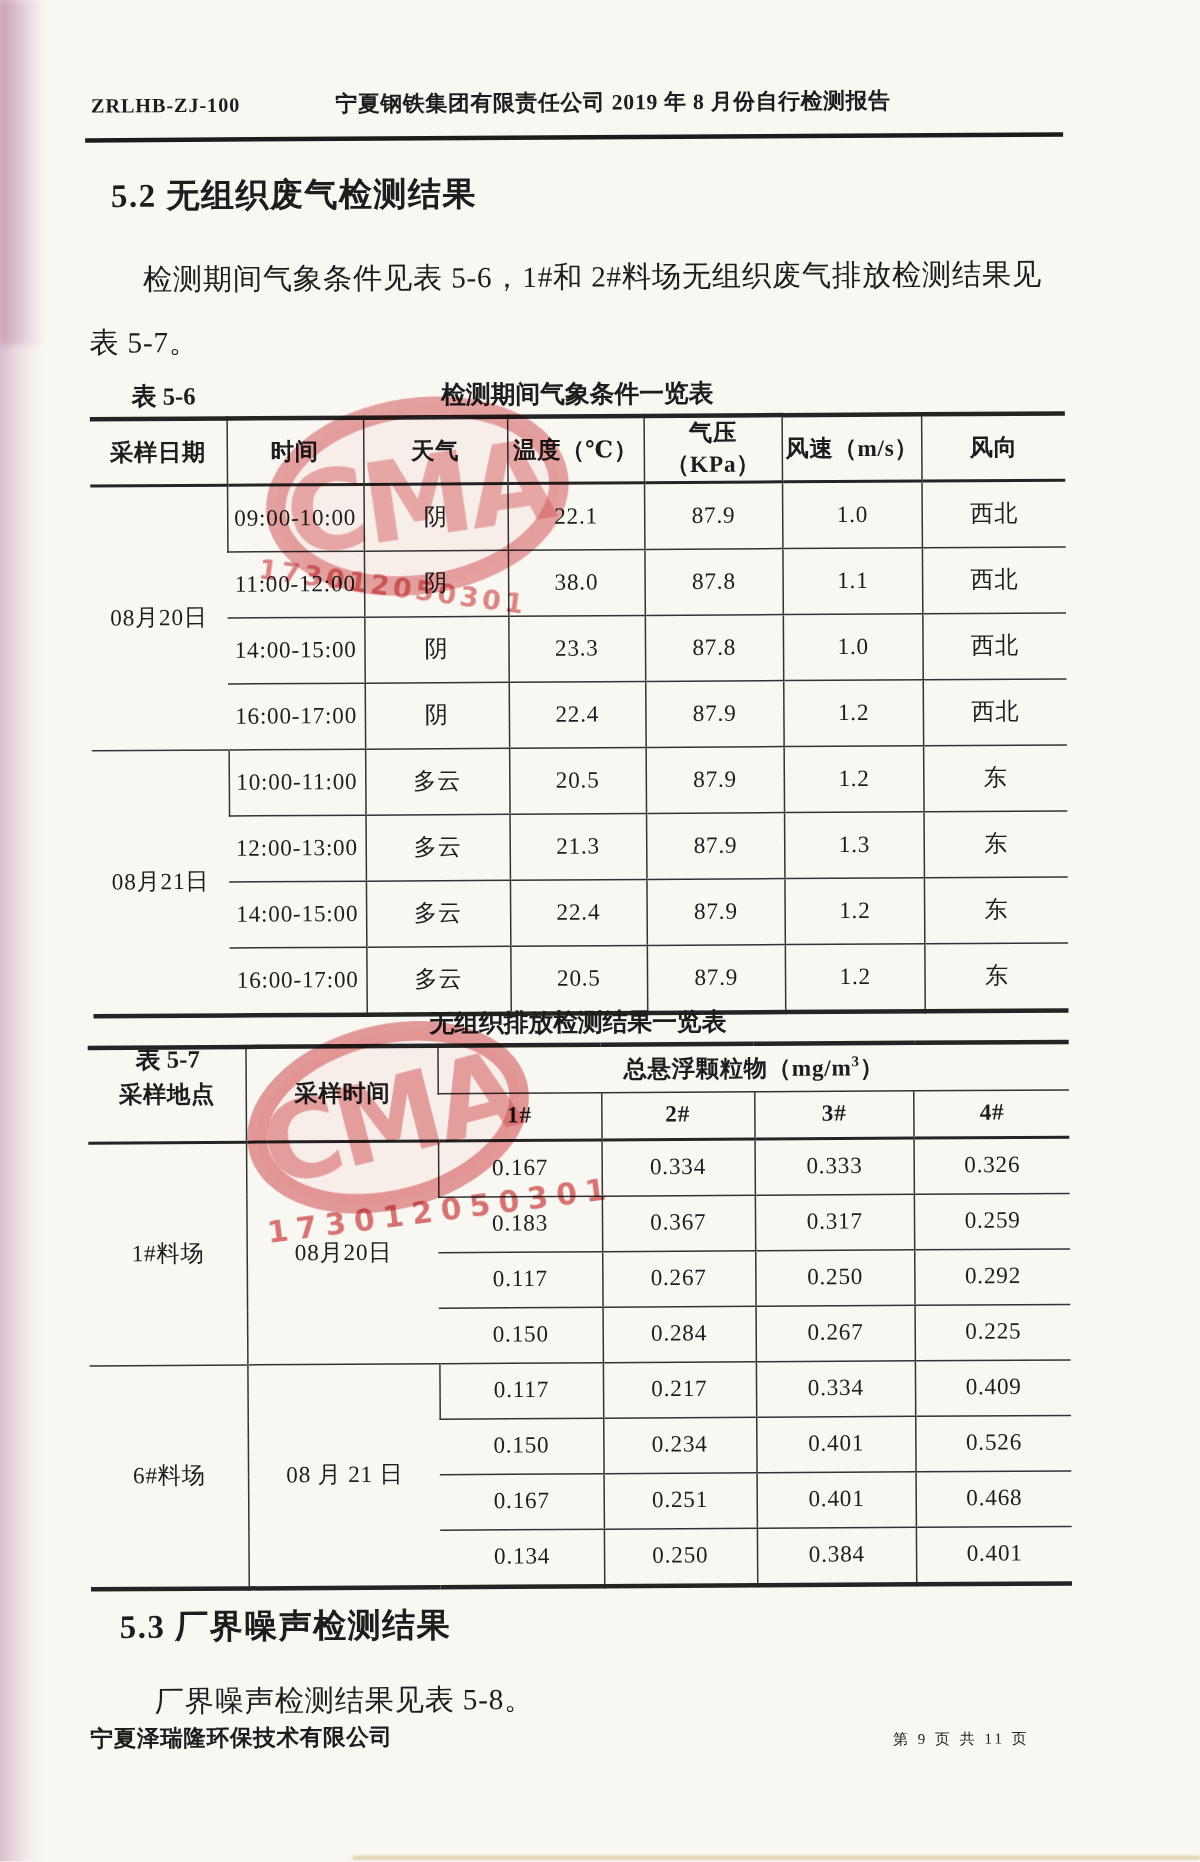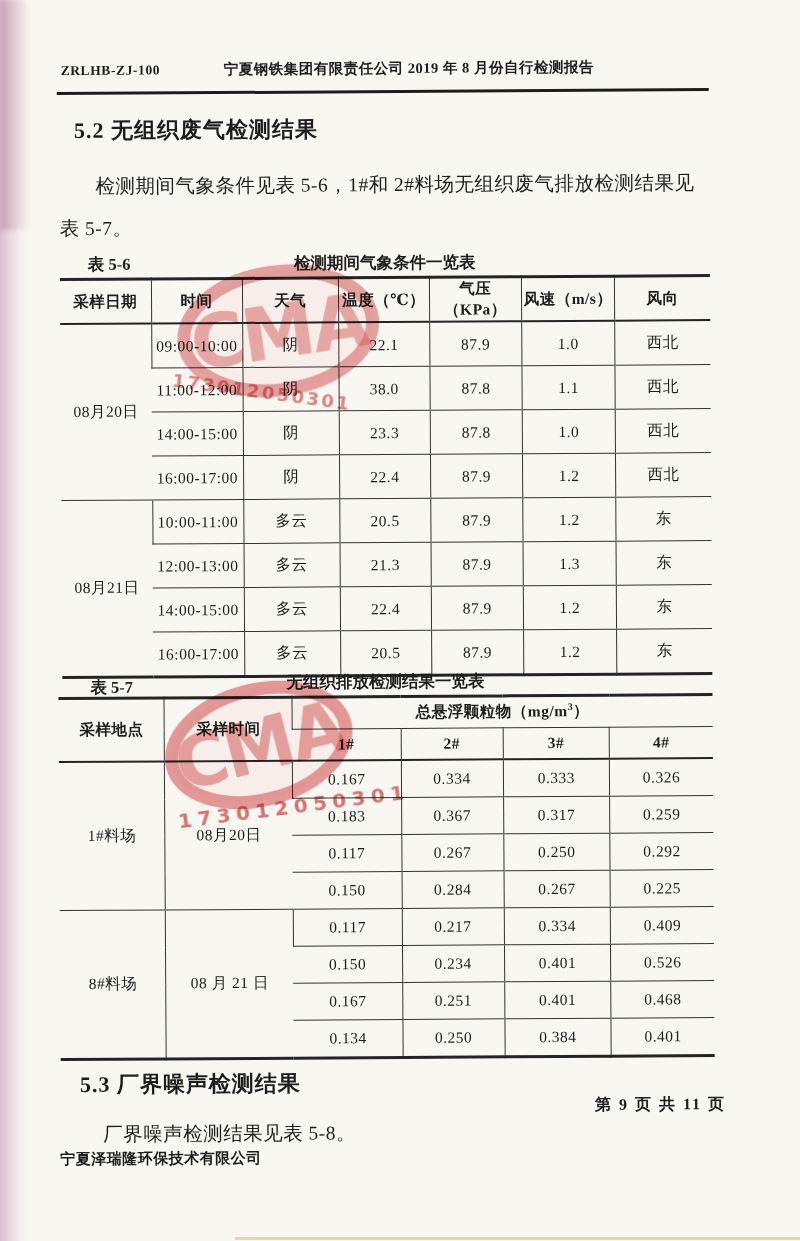--- a/index.html
+++ b/index.html
@@ -41,21 +41,21 @@
   .h-53 { left: 77px; top: 1068px; }
   .para { position: absolute; font-size: 19.5px; letter-spacing: 0.5px; white-space: nowrap; }
   .p-52a { left: 98px; top: 171px; }
   .p-52b { left: 62px; top: 213px; }
   .p-53  { left: 100px; top: 1119px; }
   
   .cap-label { position: absolute; font-size: 16.5px; font-weight: bold; }
   .cap-title { position: absolute; font-size: 16.5px; font-weight: bold; text-align: center; }
   .cap56-l { left: 90px; top: 252px; text-align: center; }
   .cap56-t { left: 62px; top: 252px; width: 650px; }
-  .cap57-l { left: 90px; top: 675px; }
+  .cap57-l { left: 90px; top: 694px; }
   .cap57-t { left: 58px; top: 671px; width: 654px; }
   
   table.doc {
     position: absolute; border-collapse: collapse; table-layout: fixed;
     border-top: 3.5px solid #242424; border-bottom: 3.5px solid #242424;
     font-size: 15.5px;
   }
   table.doc th, table.doc td {
     border-left: 1.5px solid #333; padding: 0; text-align: center; vertical-align: middle;
     font-weight: normal; letter-spacing: 0.5px;
@@ -78,21 +78,21 @@
     font-family: "DejaVu Sans", sans-serif; font-weight: bold;
     color: rgba(201,62,62,0.62); filter: blur(0.3px); white-space: nowrap;
     transform-origin: left center; pointer-events: none;
   }
   #stamp1 { left: 162px; top: 258px; }
   #stamp1-num { left: 174px; top: 368px; font-size: 18px; letter-spacing: 2.5px; transform: rotate(8deg); }
   #stamp2 { left: 158px; top: 680px; }
   #stamp2-num { left: 177px; top: 808px; font-size: 20px; letter-spacing: 5.5px; transform: rotate(-7deg); color: rgba(198,52,52,0.68); }
   
   .ftr-company { position: absolute; left: 57px; top: 1148px; font-size: 15px; font-weight: bold; letter-spacing: 0.5px; }
-  .ftr-page { position: absolute; left: 592px; top: 1096px; font-size: 16px; font-weight: bold; letter-spacing: 2px; }
+  .ftr-page { position: absolute; left: 592px; top: 1154px; font-size: 10px; font-weight: normal; letter-spacing: 2px; }
 </style>
 </head>
 <body>
 
 <div id="sheet">
 
   <div class="hdr-code">ZRLHB-ZJ-100</div>
   <div class="hdr-title">宁夏钢铁集团有限责任公司 2019 年 8 月份自行检测报告</div>
   <div class="hdr-rule"></div>
 
@@ -240,21 +240,21 @@
         <td>0.250</td>
         <td>0.292</td>
       </tr>
       <tr>
         <td>0.150</td>
         <td>0.284</td>
         <td>0.267</td>
         <td>0.225</td>
       </tr>
       <tr>
-        <td rowspan="4">8#料场</td>
+        <td rowspan="4">6#料场</td>
         <td rowspan="4">08 月 21 日</td>
         <td>0.117</td>
         <td>0.217</td>
         <td>0.334</td>
         <td>0.409</td>
       </tr>
       <tr>
         <td>0.150</td>
         <td>0.234</td>
         <td>0.401</td>

